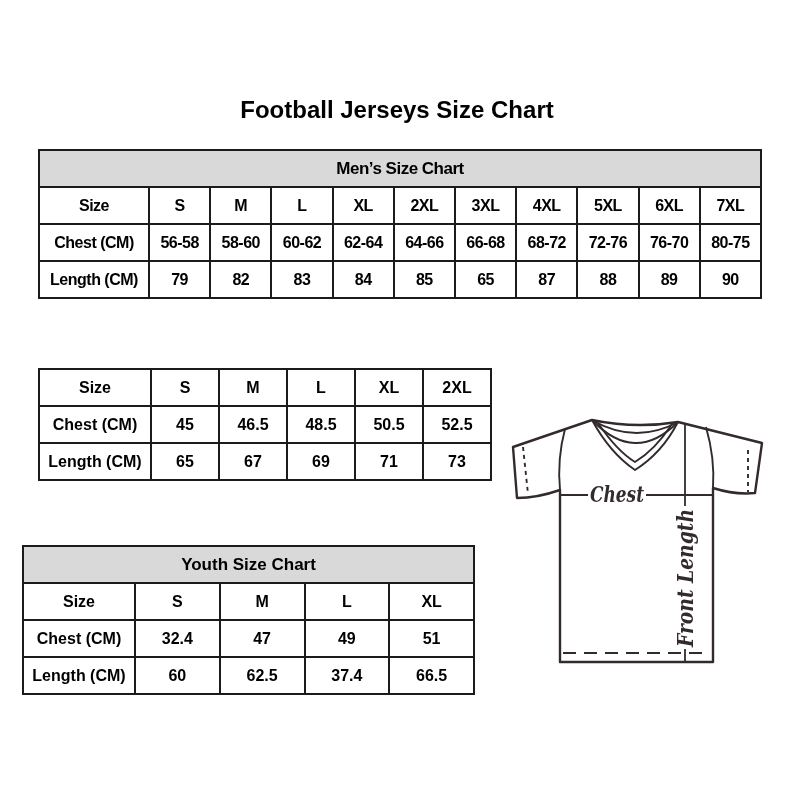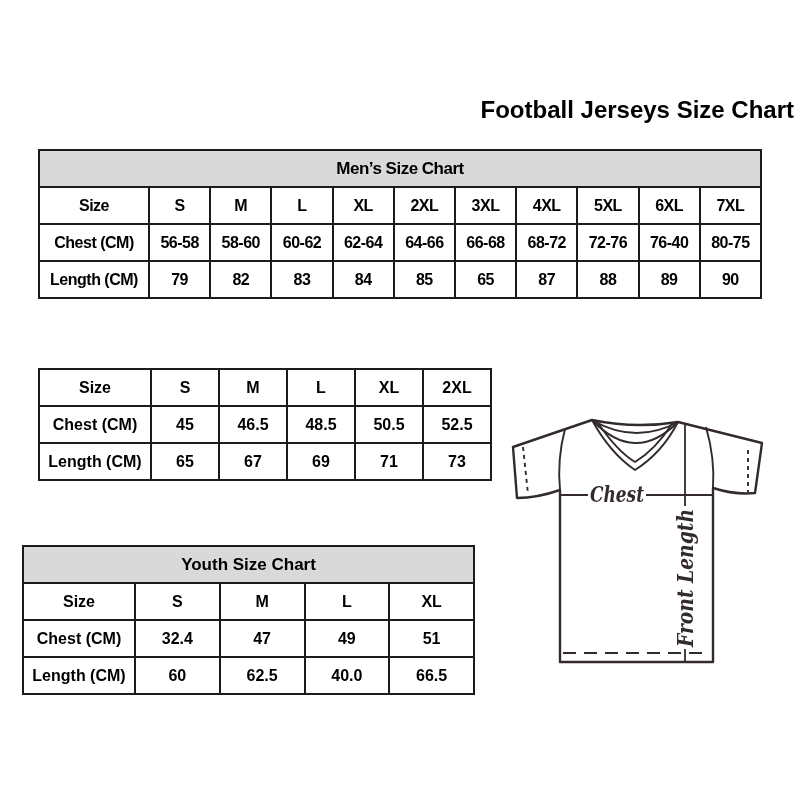--- a/index.html
+++ b/index.html
@@ -7,21 +7,21 @@
     --border-color:#1b1b1b;
     --text-color:#000000;
     --line-color:#322a2c;
   }
   html,body{margin:0;padding:0;background:#ffffff;}
   #page{
     position:relative;width:800px;height:800px;background:#ffffff;overflow:hidden;
     font-family:"Liberation Sans", sans-serif;
   }
   .title{
-    position:absolute;left:0;top:96px;width:794px;text-align:right;
+    position:absolute;left:0;top:96px;width:794px;text-align:center;
     font-size:24px;font-weight:bold;color:var(--text-color);
     font-family:"Liberation Sans", sans-serif;
   }
   table.size-table{
     position:absolute;border-collapse:collapse;table-layout:fixed;background:#fff;
   }
   table.size-table td{
     border:2px solid var(--border-color);
     text-align:center;vertical-align:middle;
     font-weight:bold;color:var(--text-color);
@@ -75,21 +75,21 @@
     <tr>
       <td>Chest (CM)</td>
       <td>56-58</td>
       <td>58-60</td>
       <td>60-62</td>
       <td>62-64</td>
       <td>64-66</td>
       <td>66-68</td>
       <td>68-72</td>
       <td>72-76</td>
-      <td>76-40</td>
+      <td>76-70</td>
       <td>80-75</td>
     </tr>
     <tr>
       <td>Length (CM)</td>
       <td>79</td>
       <td>82</td>
       <td>83</td>
       <td>84</td>
       <td>85</td>
       <td>65</td>
@@ -154,21 +154,21 @@
       <td>Chest (CM)</td>
       <td>32.4</td>
       <td>47</td>
       <td>49</td>
       <td>51</td>
     </tr>
     <tr>
       <td>Length (CM)</td>
       <td>60</td>
       <td>62.5</td>
-      <td>40.0</td>
+      <td>37.4</td>
       <td>66.5</td>
     </tr>
   </tbody>
     </table>
 
   <svg class="jersey" width="272" height="272" viewBox="0 0 272 272" xmlns="http://www.w3.org/2000/svg">
 
     <path class="outline" d="M 87,19 L 8,46 L 12,97 Q 32,97 55,89 L 55,261 L 208,261 L 208,87 Q 230,94 250,92 L 257,42 L 173,21 Q 130,28 87,19 Z"></path>
 
     <path class="detail" d="M 87,19 Q 130,44 173,21"></path>

